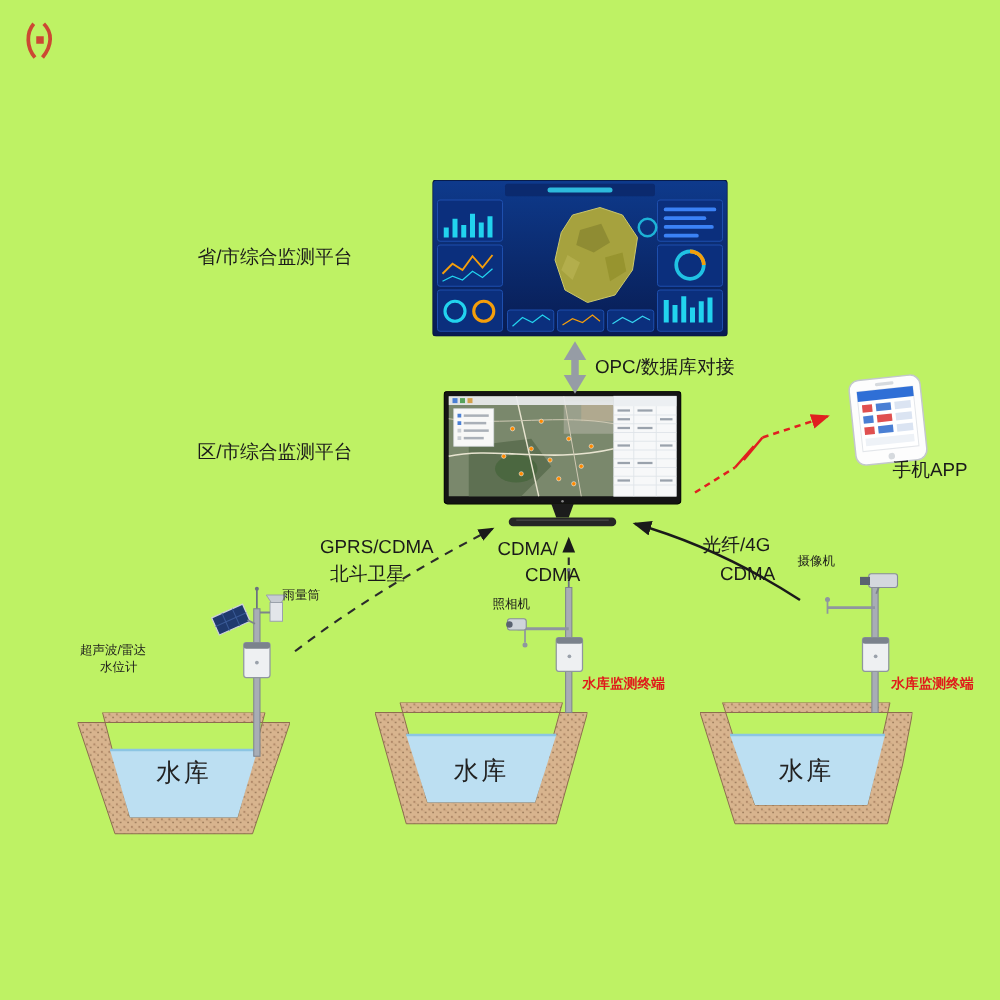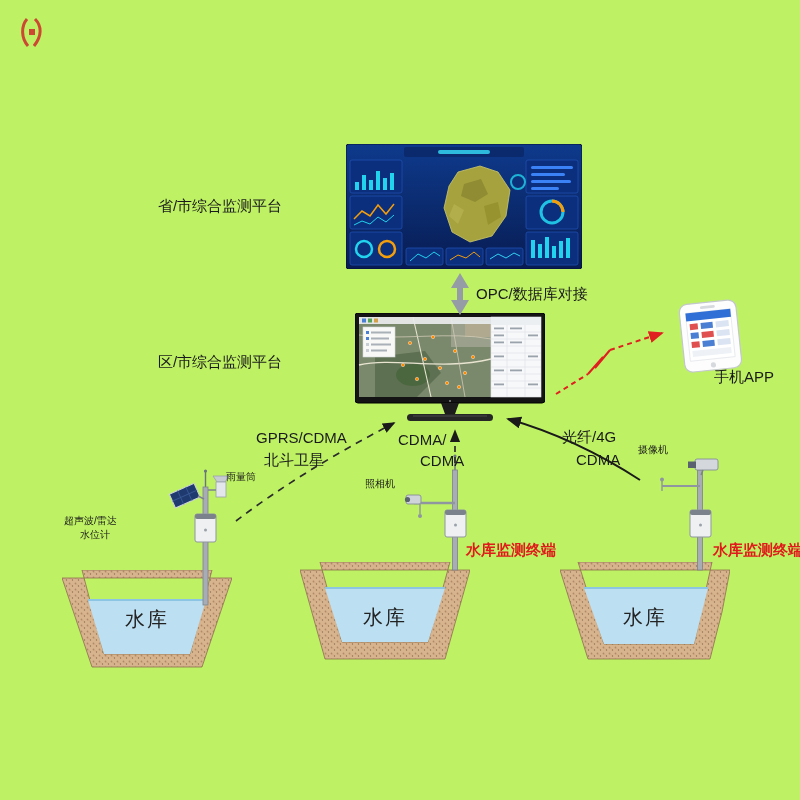--- a/index.html
+++ b/index.html
@@ -3,21 +3,21 @@
 <meta charset="utf-8">
 <style>
   html,body{margin:0;padding:0;background:#ffffff;}
   #canvas{position:relative;width:800px;height:800px;background:#bef264;overflow:hidden;
           font-family:"Liberation Sans","DejaVu Sans",sans-serif;}
   .abs{position:absolute;}
   .label{position:absolute;color:#1a1a1a;white-space:nowrap;line-height:1.15;text-align:right;}
   .s15{font-size:15px;}
   .s14{font-size:10px;}
   .ctr{text-align:center;}
-  .red-label{color:#e01b1b;font-weight:700;font-size:15px;}
+  .red-label{color:#e01b1b;font-weight:700;font-size:11px;}
   .res-label{font-size:20px;letter-spacing:2px;color:#222;}
   svg{display:block;}
   #overlay{position:absolute;left:0;top:0;pointer-events:none;}
   .phone-wrap{transform:rotate(-6deg);}
 </style>
 </head>
 <body>
 
 <div id="canvas">
 
@@ -340,21 +340,21 @@
   <div class="label s15" style="left:420px;top:452px;">CDMA</div>
 
   <div class="label s15" style="left:562px;top:428px;">光纤/4G</div>
   <div class="label s15" style="left:576px;top:451px;">CDMA</div>
 
   <div class="label s14" style="left:226px;top:471px;">雨量筒</div>
 
   <div class="label s14" style="left:64px;top:515px;">超声波/雷达</div>
   <div class="label s14" style="left:80px;top:529px;">水位计</div>
 
-  <div class="label s14" style="left:365px;top:478px;">照相机</div>
+  <div class="label s14" style="left:394px;top:478px;">照相机</div>
 
   <div class="label s14" style="left:638px;top:444px;">摄像机</div>
 
   <div class="label red-label" style="left:466px;top:541px;">水库监测终端</div>
   <div class="label red-label" style="left:713px;top:541px;">水库监测终端</div>
 
   <div class="label res-label ctr" style="left:115px;top:608px;width:64px;">水库</div>
   <div class="label res-label ctr" style="left:353px;top:606px;width:64px;">水库</div>
   <div class="label res-label ctr" style="left:613px;top:606px;width:64px;">水库</div>
 

